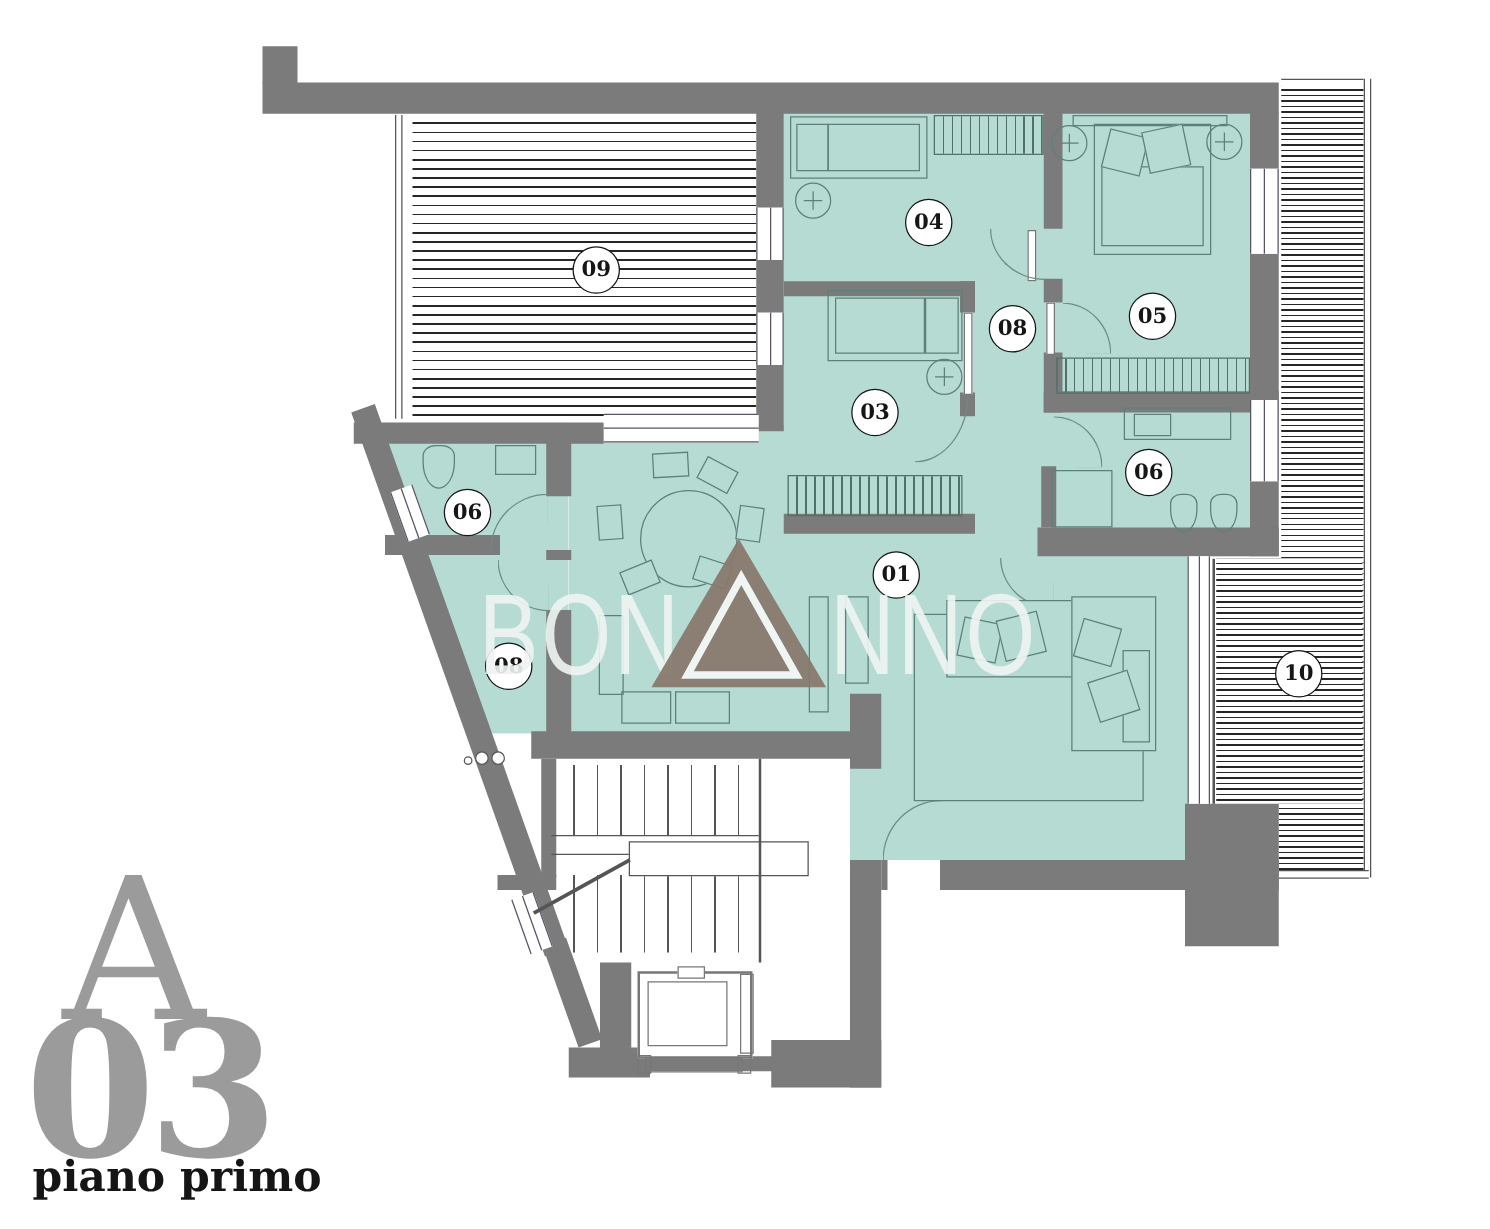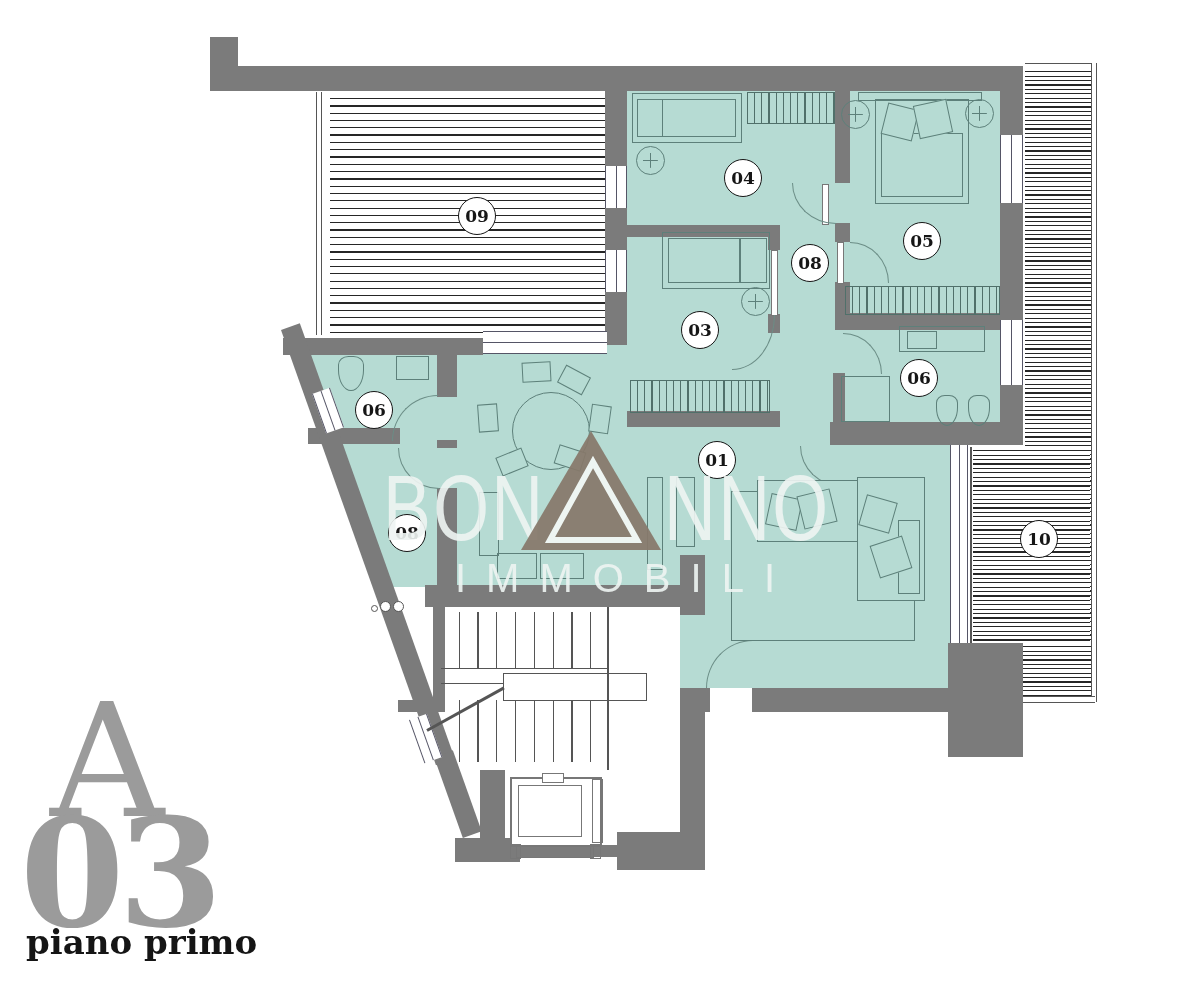--- a/index.html
+++ b/index.html
@@ -203,21 +203,21 @@
     </div>
   <div class="lbl" style="left:791px;top:244px;">
       <span>08</span>
     </div>
   <div class="lbl" style="left:681px;top:311px;">
       <span>03</span>
     </div>
   <div class="lbl" style="left:724px;top:159px;">
       <span>04</span>
     </div>
-  <div class="lbl" style="left:903px;top:222px;">
+  <div class="lbl" style="left:903px;top:234px;">
       <span>05</span>
     </div>
   <div class="lbl" style="left:900px;top:359px;">
       <span>06</span>
     </div>
   <div class="lbl" style="left:355px;top:391px;">
       <span>06</span>
     </div>
   <div class="lbl" style="left:388px;top:514px;">
       <span>08</span>
@@ -230,19 +230,18 @@
     </div>
 
   <div class="wm wm-big" style="left:383px;top:462px;">BON</div>
   <div class="wm" style="left:521px;top:431px;width:140px;height:119px;opacity:.93;">
     <svg width="140" height="119" viewBox="0 0 140 119">
       <polygon points="70,0 140,119 0,119" fill="#87796b"></polygon>
       <polygon points="72,31 116,109 29,109" fill="none" stroke="#f3f7f5" stroke-width="6"></polygon>
     </svg>
   </div>
   <div class="wm wm-big" style="left:664px;top:462px;">NNO</div>
-  <div class="wm wm-sub" style="left:455px;top:558px;">IMMOBILI</div>
 
   <div class="brand brand-letter" style="left:50px;top:682px;">A</div>
   <div class="brand brand-number" style="left:20px;top:798px;">03</div>
   <div class="brand brand-floor" style="left:26px;top:925px;">piano primo</div>
 
 </div>
 
 </body></html>

